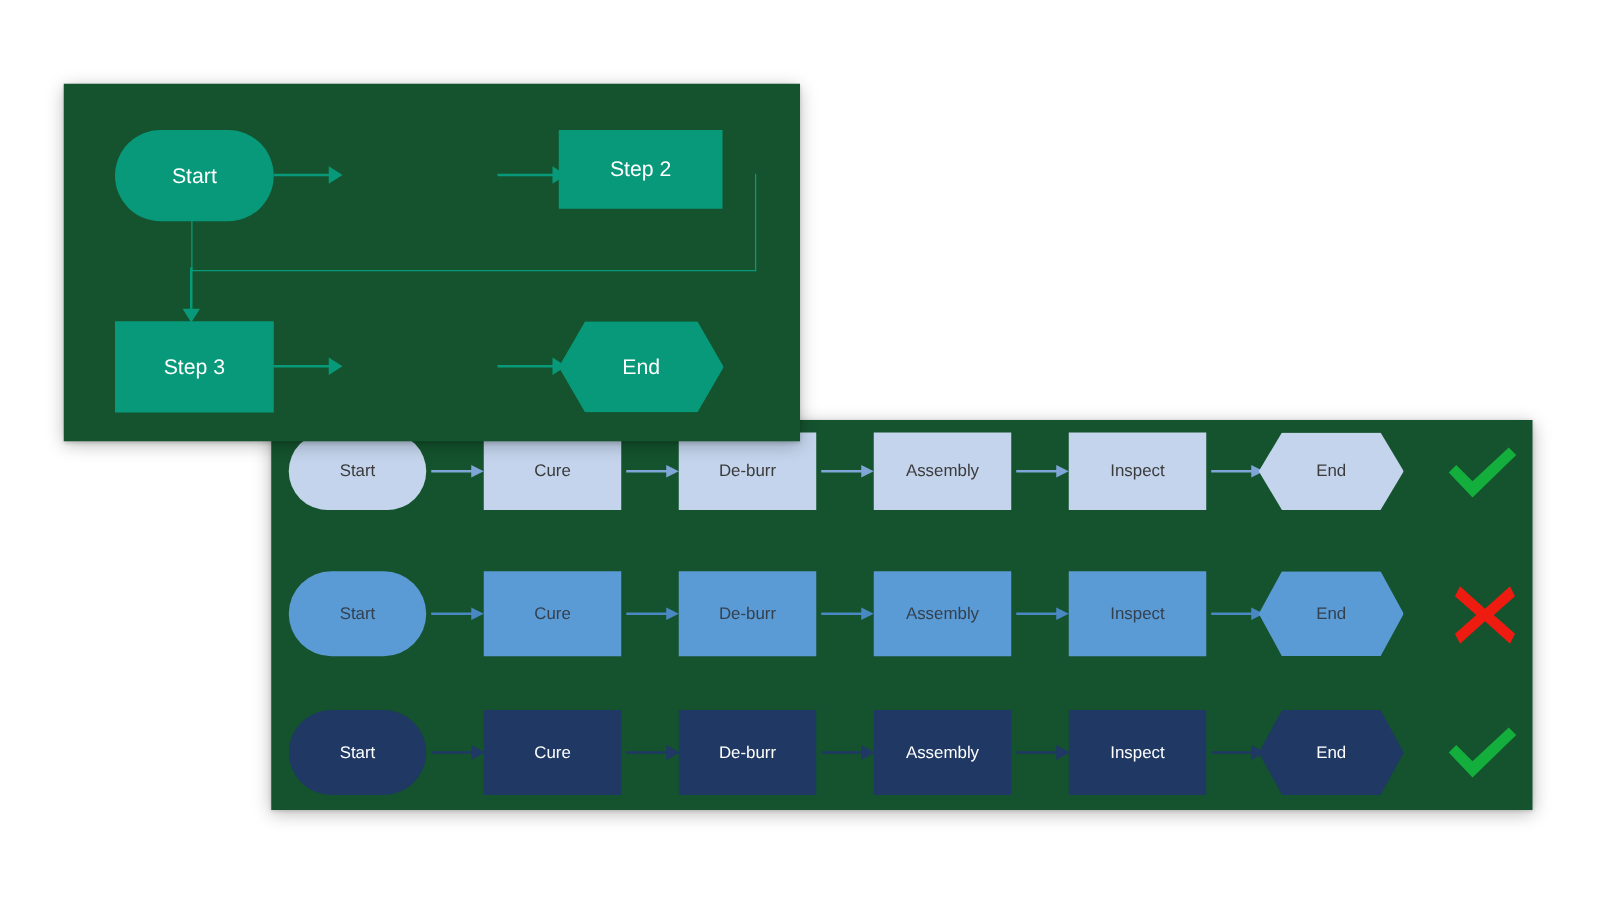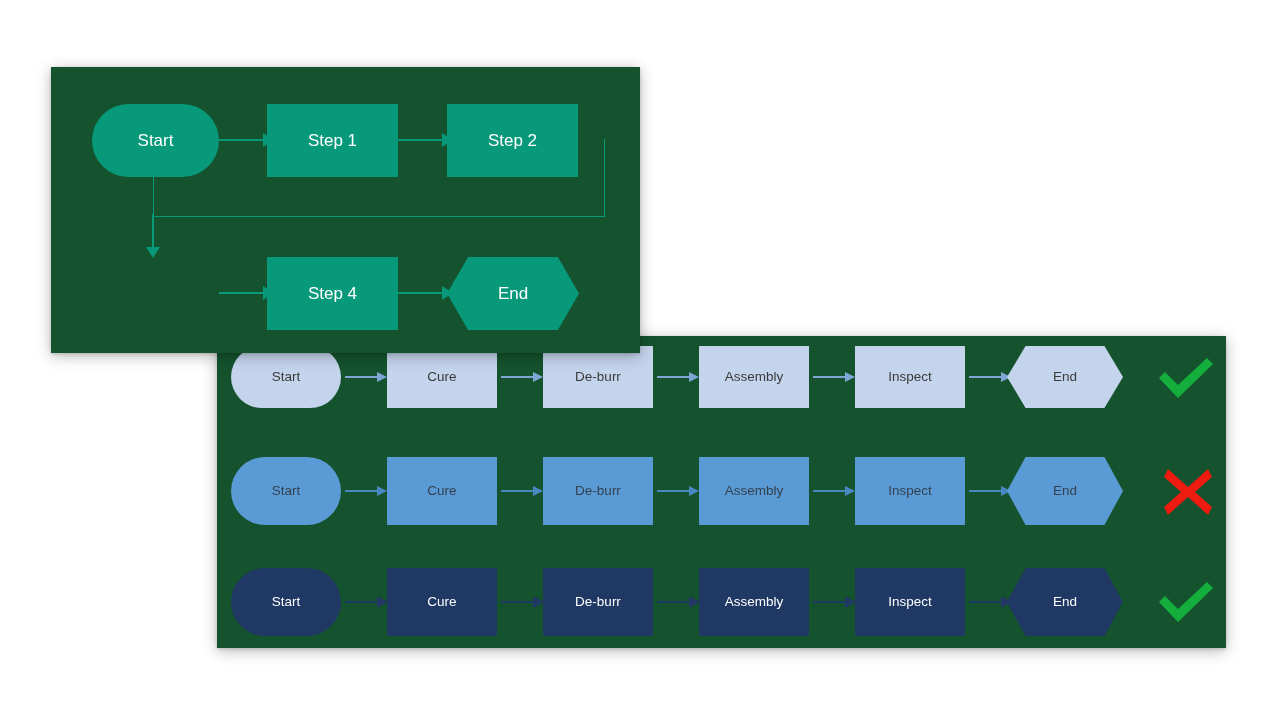--- a/index.html
+++ b/index.html
@@ -205,42 +205,39 @@
 
   <div class="card" id="card-green">
 
     <div class="node g-fill g-node g-stadium" style="left:41px;top:37px;width:127px;height:73px;">
       <span>Start</span>
     </div>
 
     <div class="g-line" style="left:168px;top:72px;width:46px;height:2px;"></div>
     <div class="g-arrow" style="left:212px;top:66px;"></div>
 
-    <div class="node g-fill g-node" style="left:216px;top:37px;width:131px;height:73px;">
-      <span>Step 1</span>
-    </div>
 
     <div class="g-line" style="left:347px;top:72px;width:46px;height:2px;"></div>
     <div class="g-arrow" style="left:391px;top:66px;"></div>
 
-    <div class="node g-fill g-node" style="left:396px;top:37px;width:131px;height:73px;">
+    <div class="node g-fill g-node" style="left:396px;top:37px;width:131px;height:63px;">
       <span>Step 2</span>
     </div>
 
     <div class="g-elbow" style="left:102px;top:72px;width:450px;height:77px;border-right:1.6px solid #07997A;border-left:1.6px solid #07997A;border-bottom:1.6px solid #07997A;"></div>
     <div class="g-line" style="left:101px;top:147px;width:2px;height:39px;"></div>
     <div class="g-arrow-down" style="left:95px;top:180px;"></div>
 
+    <div class="node g-fill g-node" style="left:41px;top:190px;width:127px;height:73px;">
+      <span>Step 3</span>
+    </div>
 
     <div class="g-line" style="left:168px;top:225px;width:46px;height:2px;"></div>
     <div class="g-arrow" style="left:212px;top:219px;"></div>
 
-    <div class="node g-fill g-node" style="left:216px;top:190px;width:131px;height:73px;">
-      <span>Step 4</span>
-    </div>
 
     <div class="g-line" style="left:347px;top:225px;width:46px;height:2px;"></div>
     <div class="g-arrow" style="left:391px;top:219px;"></div>
 
     <div class="node g-node g-hex" style="left:396px;top:190px;width:132px;height:73px;">
       <span>End</span>
     </div>
 
   </div>
 

